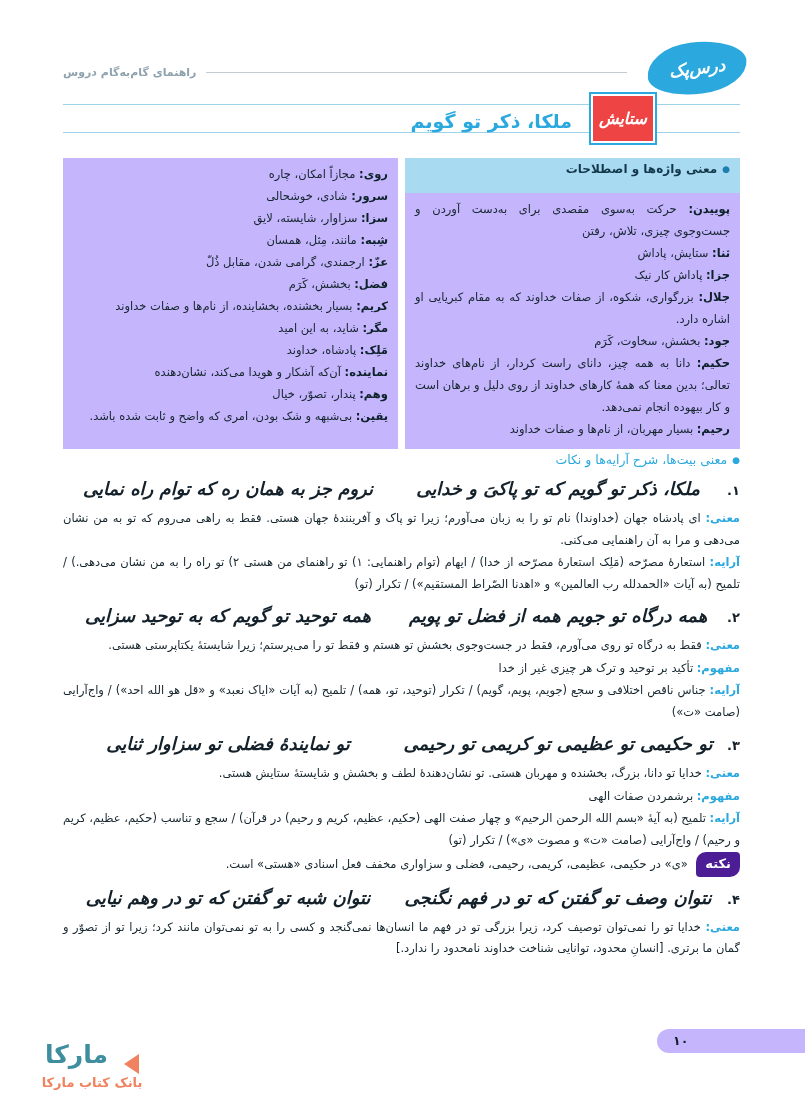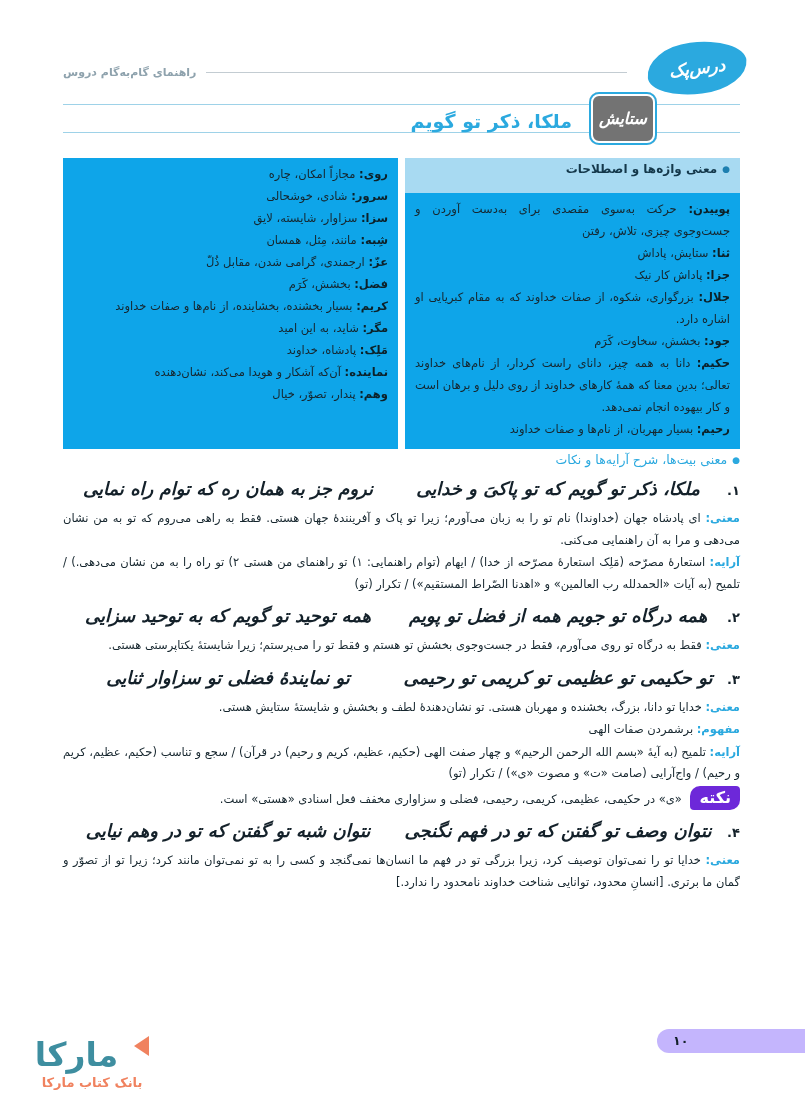--- a/index.html
+++ b/index.html
@@ -25,37 +25,37 @@
   .tagline-rule { flex:1; height:1px; background:#c3ccd2; }
   .tagline { color:#8ea2ad; font-size:11px; font-weight:bold; white-space:nowrap; }
 
   
   .title-band {
     position:absolute; top:104px; left:63px; right:65px; height:29px;
     border-top:1.5px solid #9ed2e8; border-bottom:1.5px solid #9ed2e8;
   }
   .lesson-tab {
     position:absolute; top:-13px; right:83px; width:68px; height:53px;
-    background:#737373; border-radius:10px;
+    background:#ef4444; border-radius:0;
     box-shadow:inset 0 0 0 2px #2BA9DF, inset 0 0 0 4px #fff;
     display:flex; align-items:center; justify-content:center;
     color:#fff; font-style:italic; font-weight:bold; font-size:16px;
     font-family:"DejaVu Serif","DejaVu Sans",sans-serif;
   }
   .lesson-title {
     position:absolute; top:5px; right:168px;
     color:#2BA9DF; font-weight:bold; font-size:19px;
   }
 
   
   .vocab {
     position:absolute; top:158px; left:63px; right:65px; height:291px;
     display:flex; gap:7px;
   }
-  .vocab-col { background:#0ea5e9; flex:1; overflow:hidden; }
+  .vocab-col { background:#c4b5fd; flex:1; overflow:hidden; }
   .vocab-header {
     background:#A8DAF2; padding:4px 10px 17px;
     font-size:12px; font-weight:bold; color:#14384b;
   }
   .vocab-body { padding:5px 10px 6px; }
   .vocab-entry {
     font-size:11.5px; line-height:22px; text-align:justify; color:#16262e;
   }
   .vocab-entry .term { font-weight:bold; color:#0c2129; }
 
@@ -76,39 +76,39 @@
     font-size:13px; font-style:normal; font-family:"DejaVu Sans",sans-serif;
     margin-left:4px;
   }
   .hemistich { flex:1; text-align:center; white-space:nowrap; }
   .anno {
     font-size:11.5px; line-height:21.5px; text-align:justify;
     color:#16262e; margin-bottom:1px;
   }
   .anno-label { color:#2BA9DF; font-weight:bold;margin-top:24px; }
   .note-badge {
-    display:inline-block; background:#6d28d9; color:#fff;
-    font-size:16px; font-weight:bold; padding:1px 9px 2px;
+    display:inline-block; background:#4c1d95; color:#fff;
+    font-size:13px; font-weight:bold; padding:1px 9px 2px;
     border-radius:10px 4px 10px 4px; margin-left:5px;
   }
   .verse-block { margin-bottom:3px; }
 
   
   .page-num-bar {
     position:absolute; bottom:51px; right:0; width:148px; height:24px;
     background:#c4b5fd; border-radius:12px 0 0 12px;
   }
   .page-num {
     position:absolute; left:16px; top:4px;
     font-size:12.5px; font-weight:bold; color:#14212a;
   }
   .footer-logo { position:absolute; left:22px; bottom:14px; width:140px; text-align:center; }
   .logo-mark {
-    color:#3E8EA0; font-weight:bold; font-size:33px; line-height:38px;
-    display:flex; align-items:flex-start; justify-content:center; gap:16px;
+    color:#3E8EA0; font-weight:bold; font-size:25px; line-height:38px;
+    display:flex; align-items:flex-end; justify-content:center; gap:16px;
   }
   .logo-triangle {
     width:0; height:0; display:inline-block;
     border-top:10px solid transparent; border-bottom:10px solid transparent;
     border-right:15px solid #F0825F;
   }
   .logo-sub { color:#F0825F; font-size:13px; font-weight:bold; margin-top:1px; }
 </style>
 </head>
 <body>
@@ -221,20 +221,24 @@
   <div class="vocab-entry">
     <span class="term">نماینده:</span>
     <span class="def"> آن‌که آشکار و هویدا می‌کند، نشان‌دهنده</span>
   </div>
 
   <div class="vocab-entry">
     <span class="term">وهم:</span>
     <span class="def"> پندار، تصوّر، خیال</span>
   </div>
 
+  <div class="vocab-entry">
+    <span class="term">یقین:</span>
+    <span class="def"> بی‌شبهه و شک بودن، امری که واضح و ثابت شده باشد.</span>
+  </div>
 </div>
   </div>
 </div>
 
 <div class="main-sec">
   <div class="section-heading">
     <span class="bullet">●</span><span>معنی بیت‌ها، شرح آرایه‌ها و نکات</span>
   </div>
   <div id="verses-container">
   <div class="verse-block">
@@ -250,20 +254,22 @@
   </div>
 
   <div class="verse-block">
     <div class="verse-line">
       <span class="verse-num">۲.</span>
       <span class="hemistich hemistich-a">همه درگاه تو جویم همه از فضل تو پویم</span>
       <span class="hemistich hemistich-b">همه توحید تو گویم که به توحید سزایی</span>
     </div>
     <div class="annotations">
           <div class="anno"><span class="anno-label">معنی:</span> فقط به درگاه تو روی می‌آورم، فقط در جست‌وجوی بخشش تو هستم و فقط تو را می‌پرستم؛ زیرا شایستهٔ یکتاپرستی هستی.</div>
+          <div class="anno"><span class="anno-label">مفهوم:</span> تأکید بر توحید و ترک هر چیزی غیر از خدا</div>
+          <div class="anno"><span class="anno-label">آرایه:</span> جناس ناقص اختلافی و سجع (جویم، پویم، گویم) / تکرار (توحید، تو، همه) / تلمیح (به آیات «ایاک نعبد» و «قل هو الله احد») / واج‌آرایی (صامت «ت»)</div>
         </div>
   </div>
 
   <div class="verse-block">
     <div class="verse-line">
       <span class="verse-num">۳.</span>
       <span class="hemistich hemistich-a">تو حکیمی تو عظیمی تو کریمی تو رحیمی</span>
       <span class="hemistich hemistich-b">تو نمایندهٔ فضلی تو سزاوار ثنایی</span>
     </div>
     <div class="annotations">

